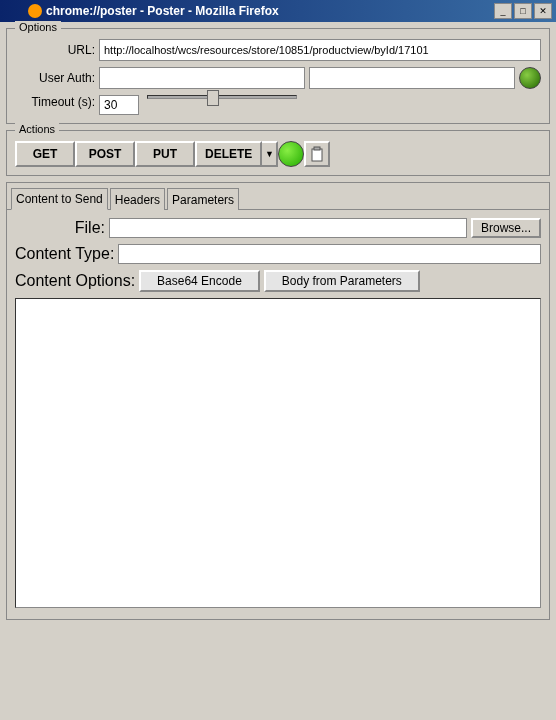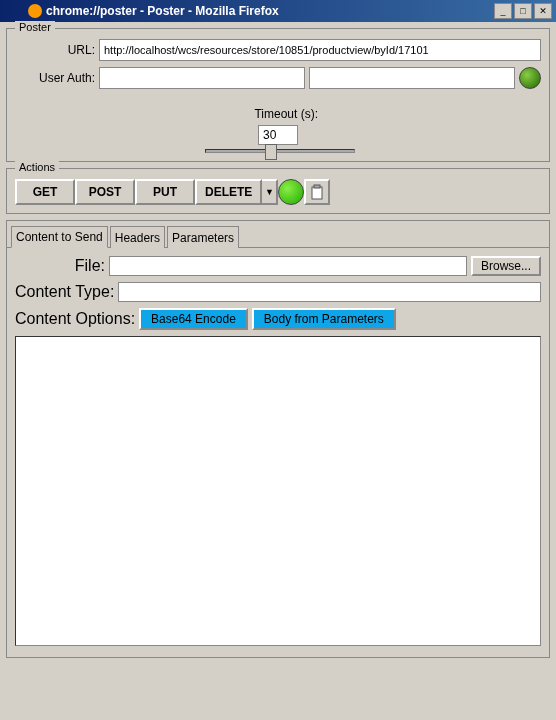--- a/index.html
+++ b/index.html
@@ -120,24 +120,23 @@
       height: 22px;
       border-radius: 50%;
       background: radial-gradient(circle at 35% 35%, #88cc44, #226600);
       border: 1px solid #444;
       cursor: pointer;
       flex-shrink: 0;
     }
 
     .timeout-row {
       display: flex;
-      align-items: center;
-      margin-top: 18px;
+      align-items: flex-start;
+      margin-top: 6px;
       gap: 4px;
-      flex-direction: column;
     }
 
     .timeout-label {
       min-width: 80px;
       text-align: right;
       font-size: 12px;
     }
 
     .timeout-input {
       width: 40px;
@@ -338,22 +337,22 @@
 
     .content-options-row {
       display: flex;
       align-items: center;
       margin-bottom: 6px;
       gap: 4px;
     }
 
     .option-btn {
       height: 22px;
-      padding: 0 10px;
-      background: #0ea5e9;
+      padding: 0 16px;
+      background: #e5e5e5;
       border: 2px solid;
       border-color: #ffffff #888888 #888888 #ffffff;
       cursor: pointer;
       font-size: 12px;
     }
 
     .content-textarea {
       width: 100%;
       height: 310px;
       border: 1px inset #888;
@@ -374,21 +373,21 @@
   <div class="title-bar-buttons">
     <div class="title-btn">_</div>
     <div class="title-btn">□</div>
     <div class="title-btn">✕</div>
   </div>
 </div>
 
 <div class="window-body">
 
   <div class="group-box">
-    <span class="group-box-title">Poster</span>
+    <span class="group-box-title">Options</span>
 
     <div class="form-row">
       <span class="form-label">URL:</span>
       <input class="url-input" type="text" value="http://localhost/wcs/resources/store/10851/productview/byId/17101" style="">
     </div>
 
     <div class="form-row">
       <span class="form-label">User Auth:</span>
       <input class="user-auth-input" type="text" style="">
       <input class="user-auth-input" type="password" style="">

